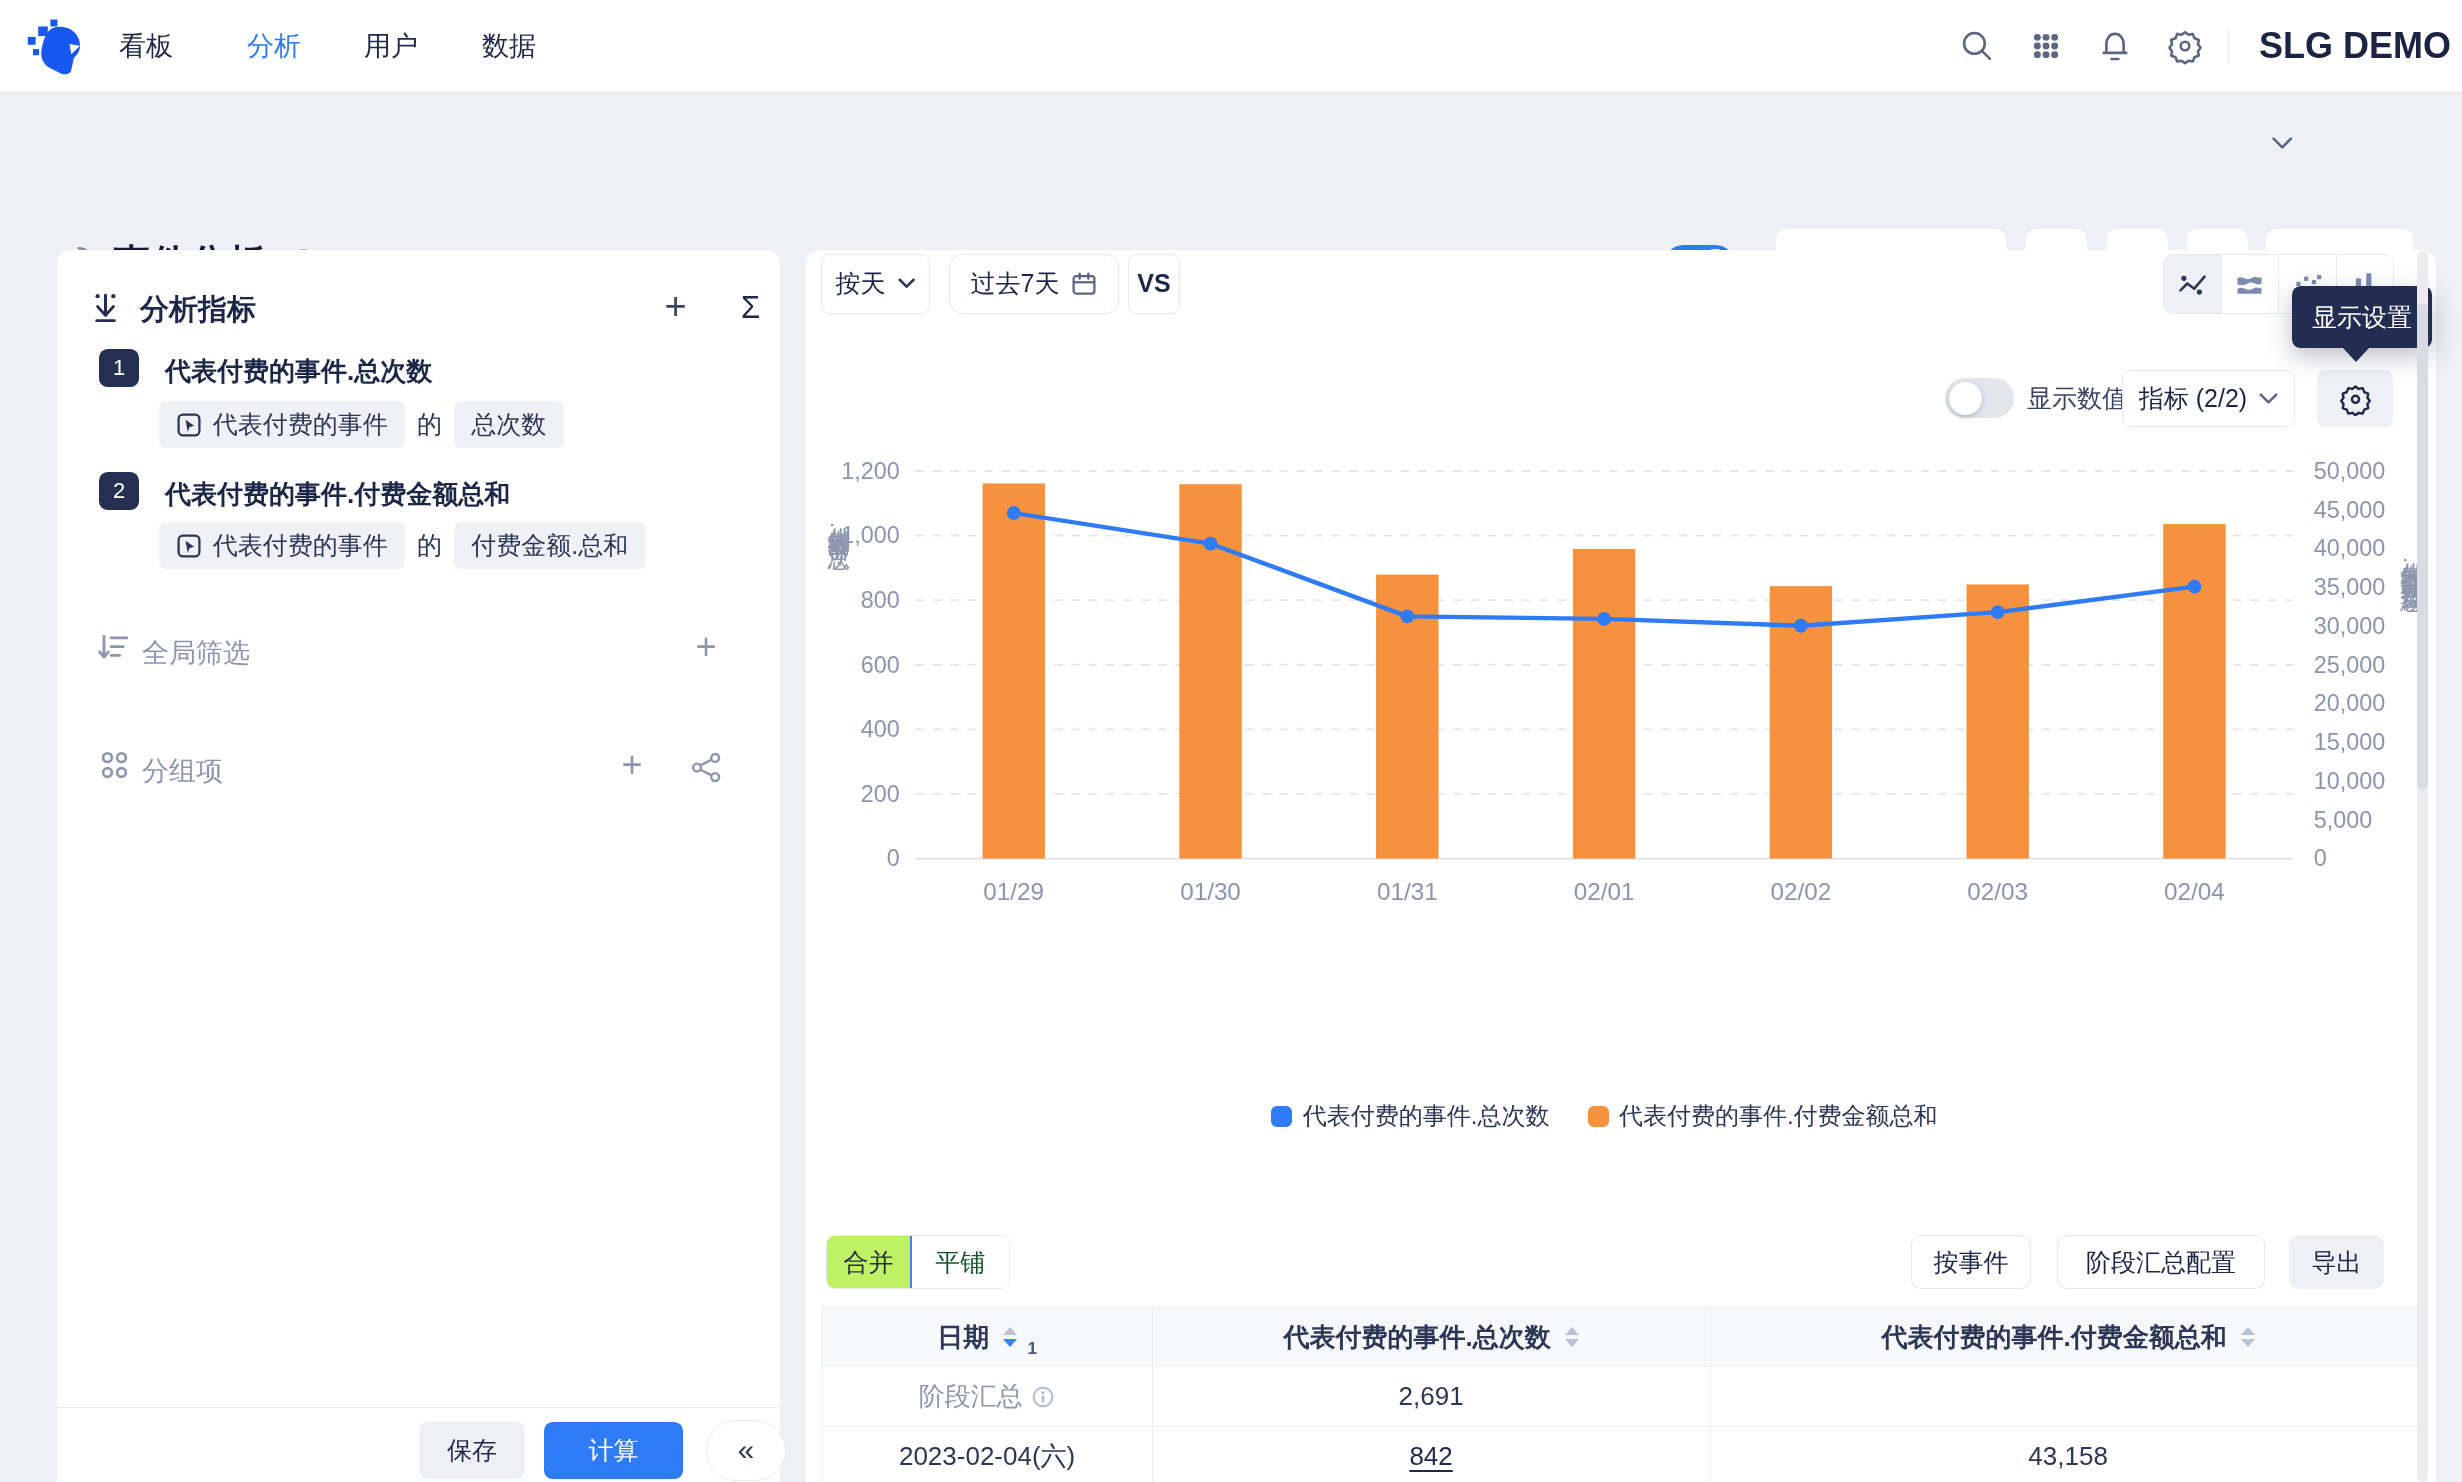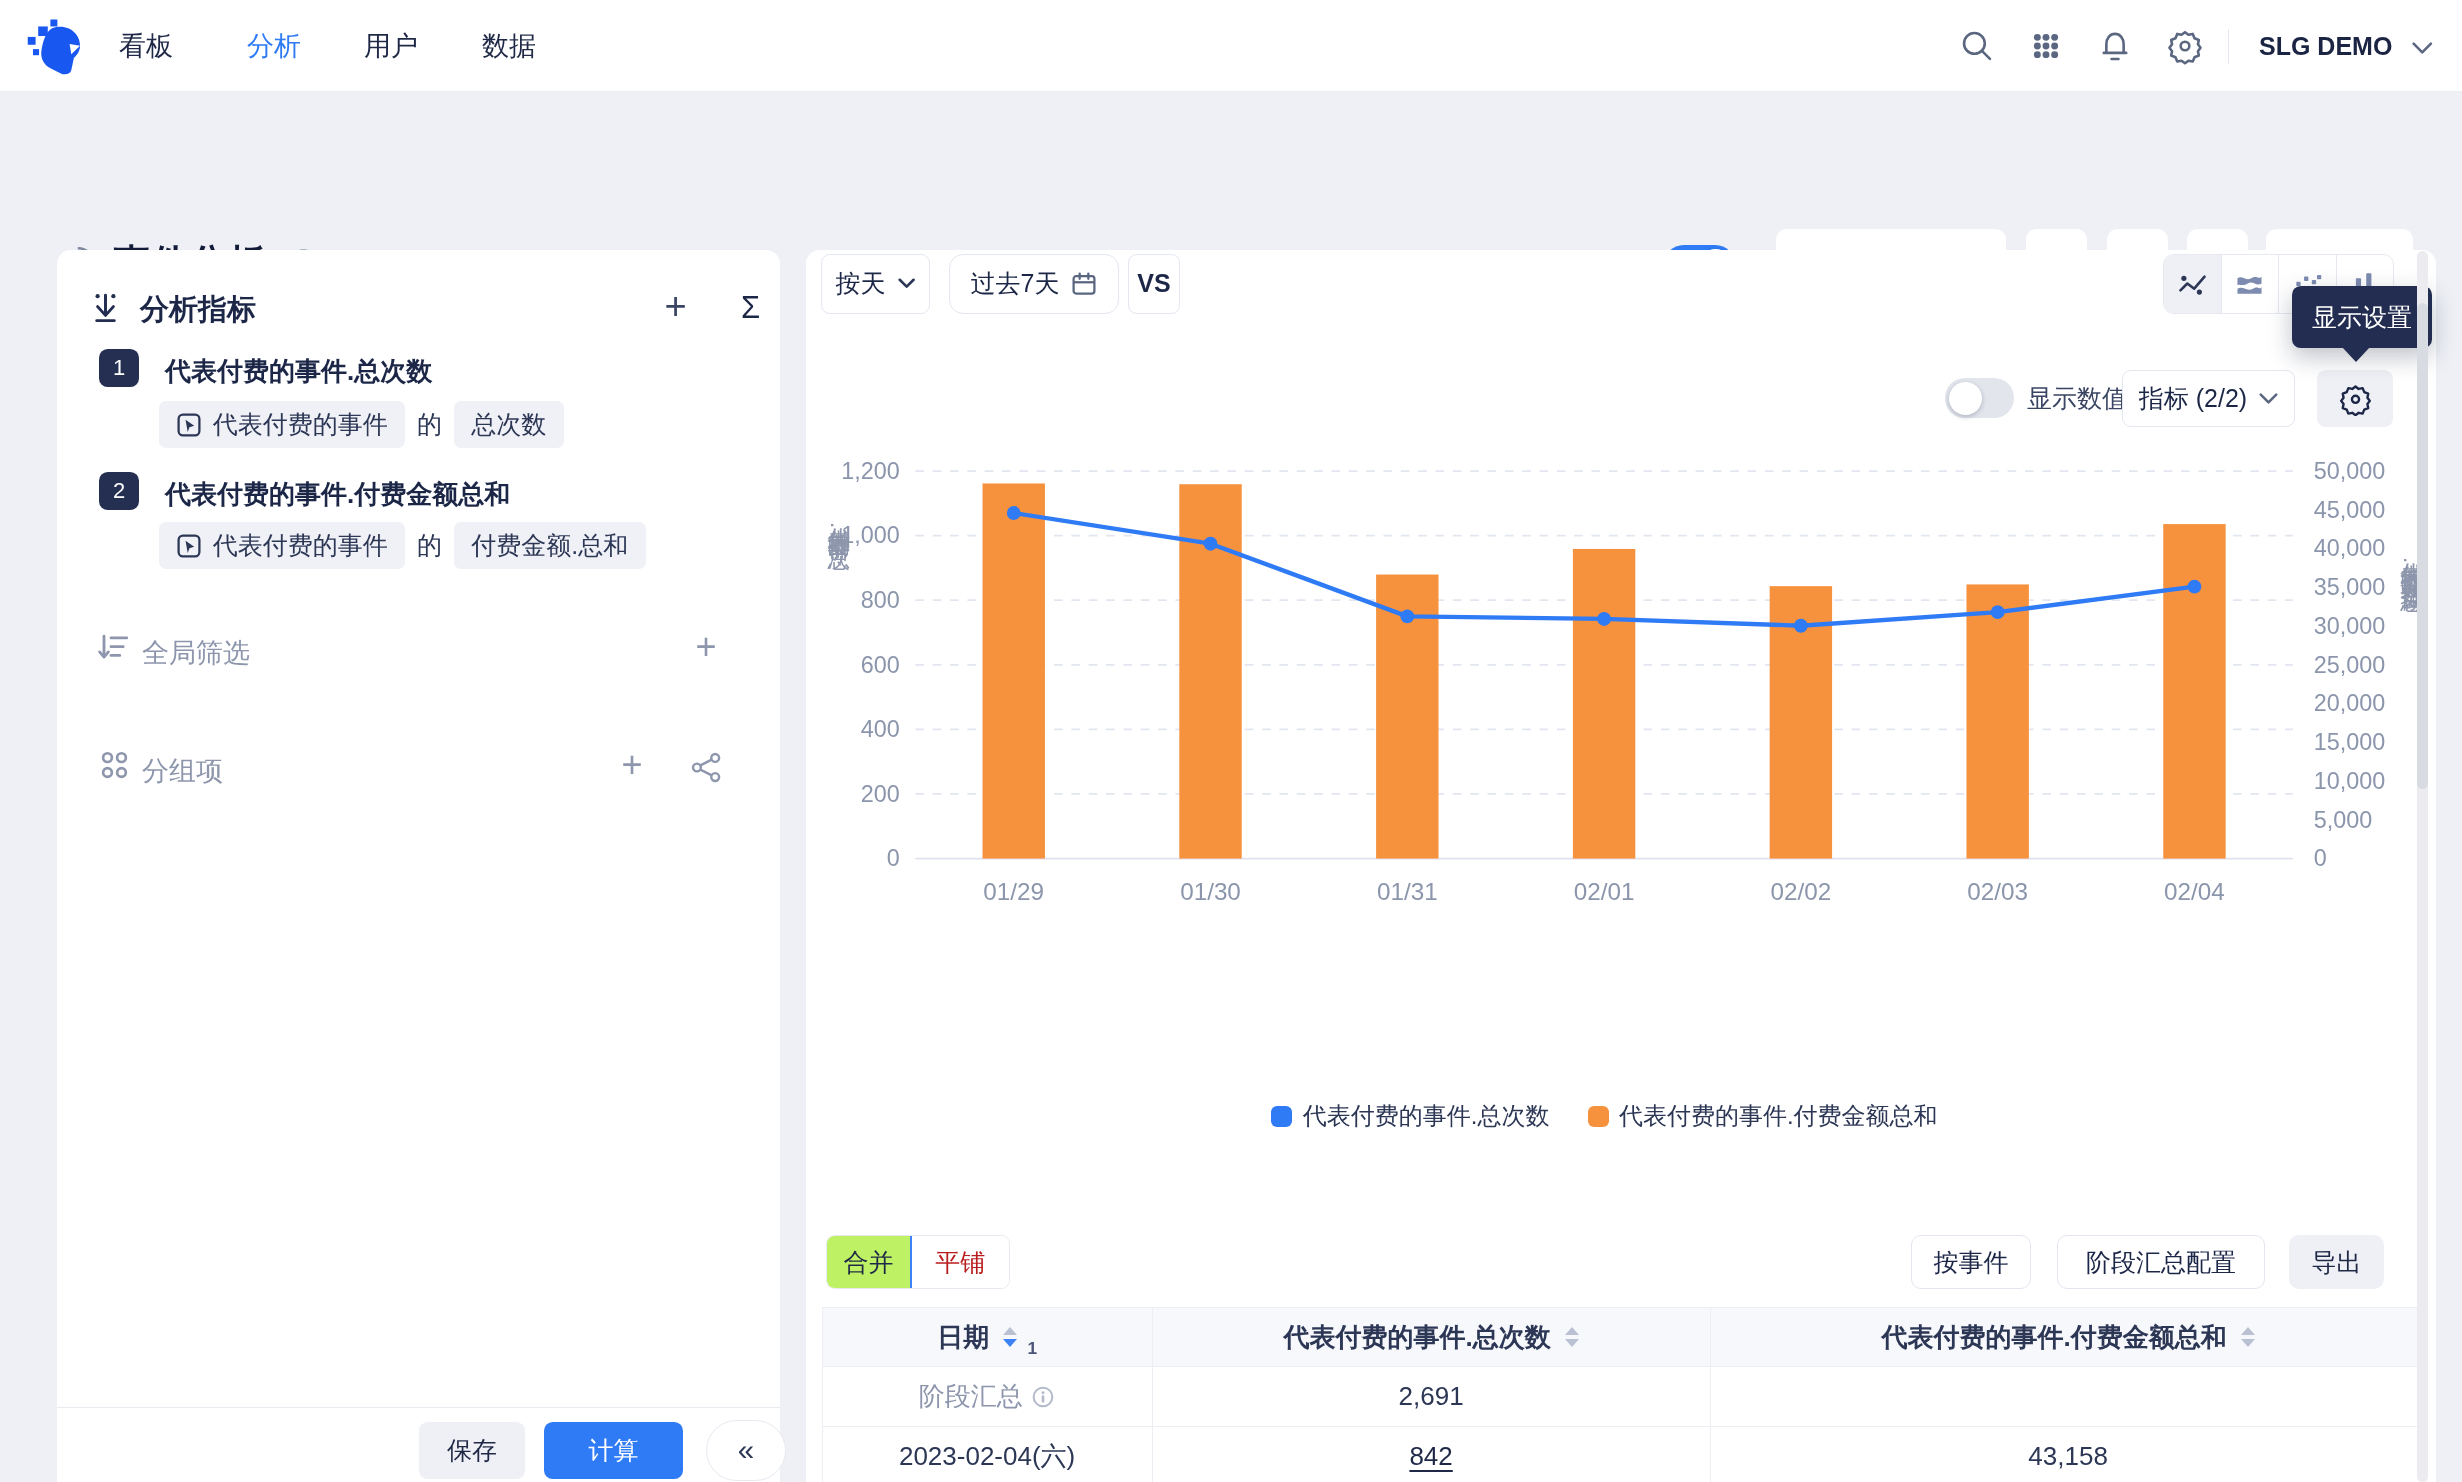--- a/index.html
+++ b/index.html
@@ -9,21 +9,21 @@
 
   
   .topnav { position:absolute; left:0; top:0; width:2462px; height:92px; background:#fff; border-bottom:0.9px solid #eceef3; z-index:30; }
   .logo { position:absolute; left:26px; top:15.6px; width:61px; height:61px; }
   .nav-item { position:absolute; top:0; height:92px; line-height:92px; font-size:27px; font-weight:500; color:#1f2947; cursor:pointer; }
   .nav-item.active { color:#2f7bf6; }
   .nav-kanban{ left:119px; } .nav-analysis{ left:247px; } .nav-users{ left:364px; } .nav-data{ left:482px; }
   .topnav .iconbtn { position:absolute; top:27px; width:38px; height:38px; }
   .iconbtn svg { width:38px; height:38px; }
   .nav-divider { position:absolute; left:2228px; top:29px; width:0.9px; height:35px; background:#e3e6ee; }
-  .workspace { position:absolute; left:2259px; top:0; height:92px; line-height:92px; font-size:25px; font-weight:600; color:#1b2442; cursor:pointer; }
+  .workspace { position:absolute; left:2259px; top:0; height:92px; line-height:92px; font-size:36px; font-weight:600; color:#1b2442; cursor:pointer; }
   .workspace svg { margin-left:12px; }
 
   
   .page-header { position:absolute; left:0; top:92px; width:2462px; height:158px; }
   .ph-icon { position:absolute; left:57px; top:151px; width:42px; height:42px; }
   .ph-title { position:absolute; left:113px; top:146px; font-size:38px; font-weight:700; color:#121b38; }
   .ph-info { position:absolute; left:288px; top:156px; width:31px; height:31px; }
   .approx-label { position:absolute; left:1552px; top:160px; font-size:26px; color:#2c3655; }
   .toggle { border-radius:866px; position:absolute; cursor:pointer; }
   .toggle .knob { position:absolute; background:#fff; border-radius:50%; box-shadow:0 1.7px 5.2px rgba(20,30,60,.25); }
@@ -84,21 +84,21 @@
   .axis-title-right { left:1590px; top:295px; }
   .legend { position:absolute; left:109px; top:850px; width:1379px; display:flex; justify-content:center; gap:38px; }
   .legend-item { display:flex; align-items:center; gap:10.4px; cursor:pointer; }
   .legend-swatch { width:21px; height:21px; border-radius:6px; }
   .legend-label { font-size:24px; color:#2c3655; }
 
   
   .seg { position:absolute; left:20px; top:985px; height:54px; border:0.9px solid #e7e9f0; border-radius:8.7px; display:flex; overflow:hidden; background:#fff; }
   .seg-merge { width:83px; background:#bef264; color:#1f2947; font-size:25px; display:flex; align-items:center; justify-content:center; cursor:pointer; }
   .seg-div { width:1.7px; background:#3b82f6; }
-  .seg-flat { width:97px; background:#fff; color:#b91c1c; font-size:25px; display:flex; align-items:center; justify-content:center; cursor:pointer; }
+  .seg-flat { width:97px; background:#fff; color:#14532d; font-size:25px; display:flex; align-items:center; justify-content:center; cursor:pointer; }
   .bt-btn { position:absolute; top:985px; height:54px; border-radius:10px; font-size:25px; display:flex; align-items:center; justify-content:center; cursor:pointer; }
   .btn-byevent { left:1105px; width:120px; background:#fff; border:0.9px solid #e3e6ef; color:#1c2748; }
   .btn-stagecfg { left:1251px; width:208px; background:#fff; border:0.9px solid #e3e6ef; color:#1c2748; }
   .btn-export { left:1483px; width:95px; background:#eef0f5; color:#1f2947; }
 
   
   .table { position:absolute; left:15.6px; top:1057px; width:1606px; border-top:0.9px solid #eceef4; }
   .trow { display:flex; border-bottom:0.9px solid #eceef4; }
   .tcell { display:flex; align-items:center; justify-content:center; gap:8.7px; border-right:0.9px solid #eceef4; font-size:26px; color:#2c3655; }
   .tcell:first-child { border-left:0.9px solid #eceef4; }

